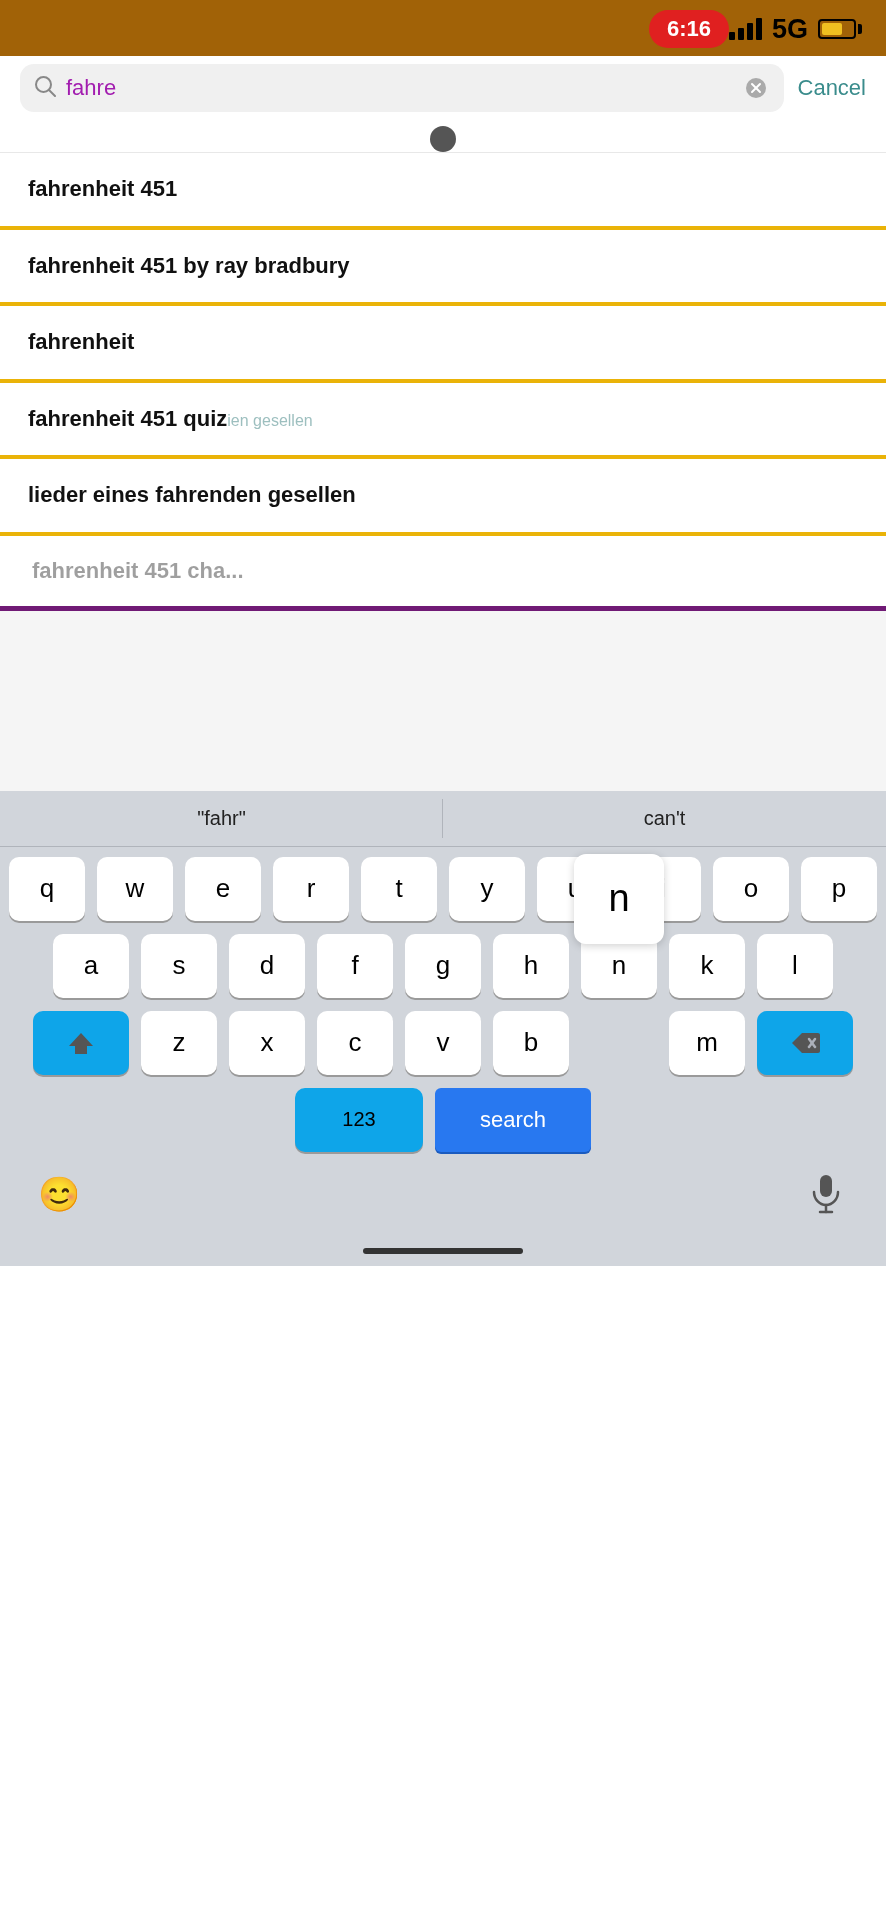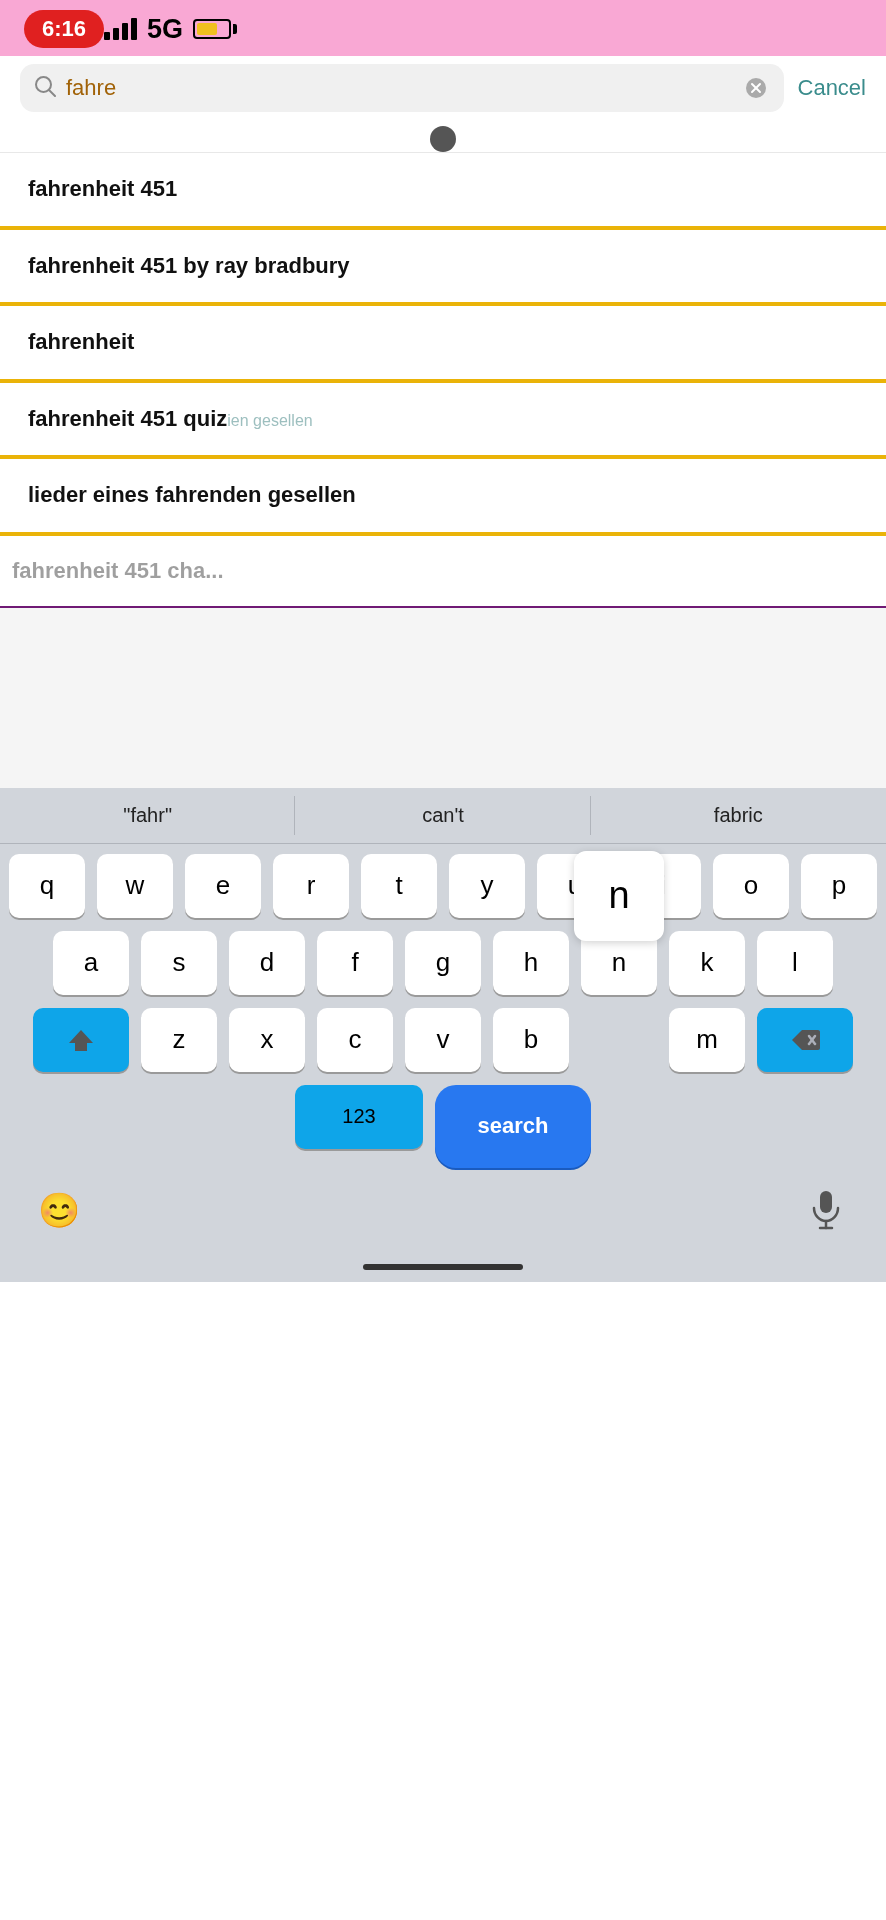--- a/index.html
+++ b/index.html
@@ -9,23 +9,23 @@
       min-height: 1920px;
       font-family: -apple-system, 'SF Pro Display', 'Helvetica Neue', Arial, sans-serif;
       background: #fff;
       overflow-x: hidden;
     }
 
     
     .status-bar {
       display: flex;
       align-items: center;
-      justify-content: flex-start;
+      justify-content: flex-end;
       padding: 10px 24px 8px 24px;
-      background: #f9a8d4;
+      background: #a16207;
       height: 56px;
     }
     .status-time {
       background: #e02020;
       color: #fff;
       font-size: 22px;
       font-weight: 700;
       border-radius: 20px;
       padding: 6px 18px;
     }
@@ -98,21 +98,21 @@
     }
     .search-icon-svg {
       color: #888;
       flex-shrink: 0;
     }
     .search-input {
       flex: 1;
       border: none;
       background: transparent;
       font-size: 22px;
-      color: #a16207;
+      color: #a21caf;
       outline: none;
       font-family: inherit;
     }
     .clear-btn {
       background: none;
       border: none;
       cursor: pointer;
       color: #888;
       font-size: 22px;
       display: flex;
@@ -162,22 +162,22 @@
       font-size: 22px;
       font-weight: 700;
       color: #111;
       line-height: 1.3;
     }
     .suggestion-ghost {
       color: #9dbfbf;
       font-weight: 400;
     }
     .suggestion-item-partial {
-      padding: 22px 12px;
-      border-bottom: 2px solid #701a75;
+      padding: 22px 32px;
+      border-bottom: 5px solid #701a75;
       cursor: pointer;
       min-height: 30px;
       overflow: hidden;
     }
     .suggestion-text-partial {
       font-size: 22px;
       font-weight: 700;
       color: #111;
       white-space: nowrap;
       overflow: hidden;
@@ -273,24 +273,24 @@
     }
     .key-space {
       flex: 1;
       height: 64px;
       font-size: 22px;
     }
     .key-search {
       background: #2878f0;
       color: #fff;
       width: 156px;
-      height: 83px;
-      font-size: 22px;
-      font-weight: 700;
-      border-radius: 21px;
+      height: 64px;
+      font-size: 22px;
+      font-weight: 400;
+      border-radius: 6px;
     }
 
     
     .keyboard-bottom {
       display: flex;
       align-items: center;
       justify-content: space-between;
       padding: 10px 30px 14px 30px;
       background: #d1d5db;
       height: 80px;
@@ -430,23 +430,20 @@
 <div class="empty-area"></div>
 
 <div class="keyboard">
 
   <div class="predictive-bar">
     <div class="predictive-item">
       <span>"fahr"</span>
     </div>
     <div class="predictive-item">
       <span>can't</span>
-    </div>
-    <div class="predictive-item">
-      <span>fabric</span>
     </div>
   </div>
 
   <div class="keyboard-rows">
 
     <div class="key-row">
       <div class="key key-letter">q</div>
       <div class="key key-letter">w</div>
       <div class="key key-letter">e</div>
       <div class="key key-letter">r</div>

